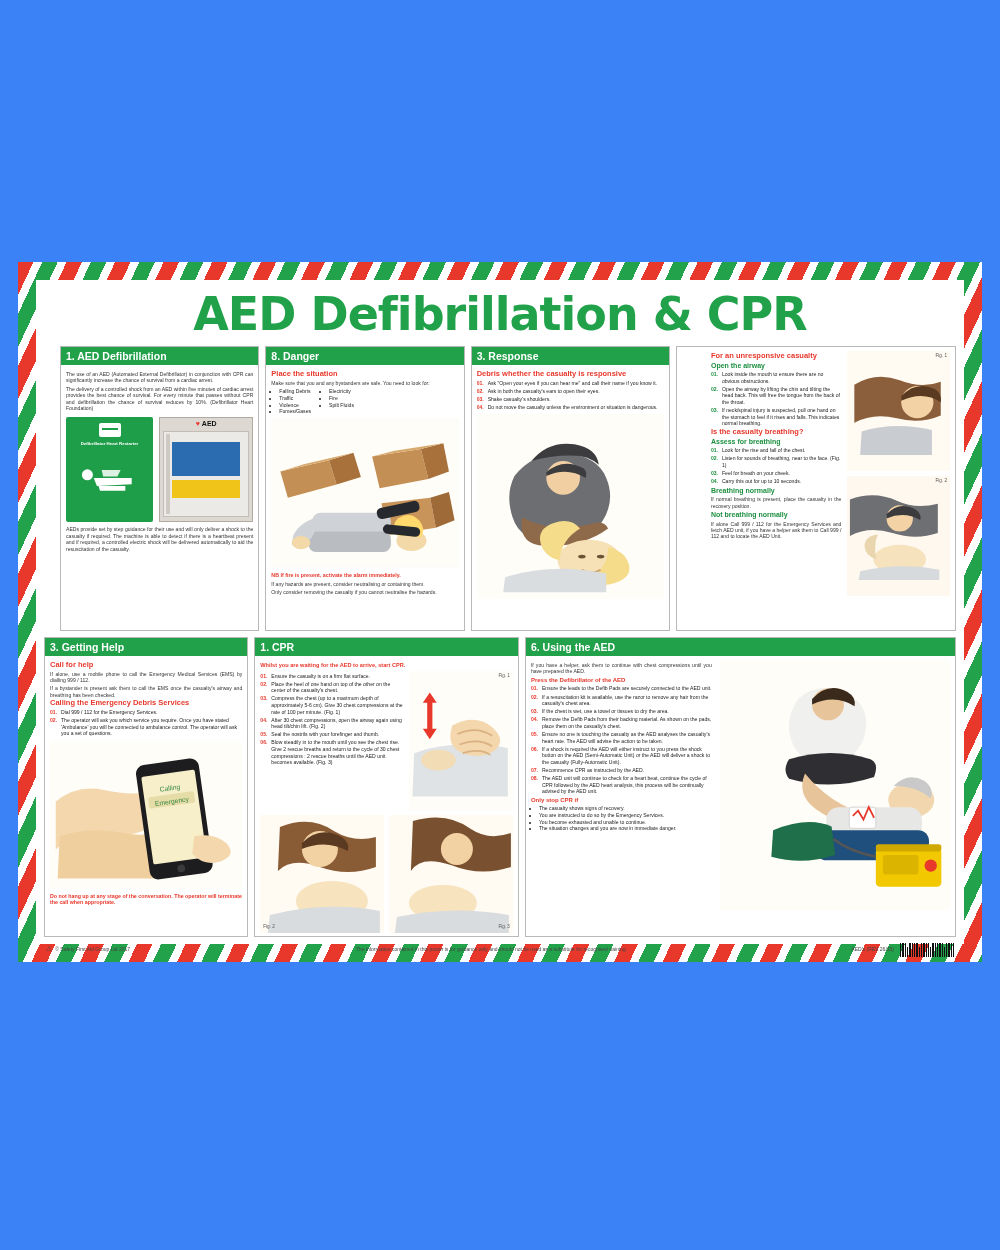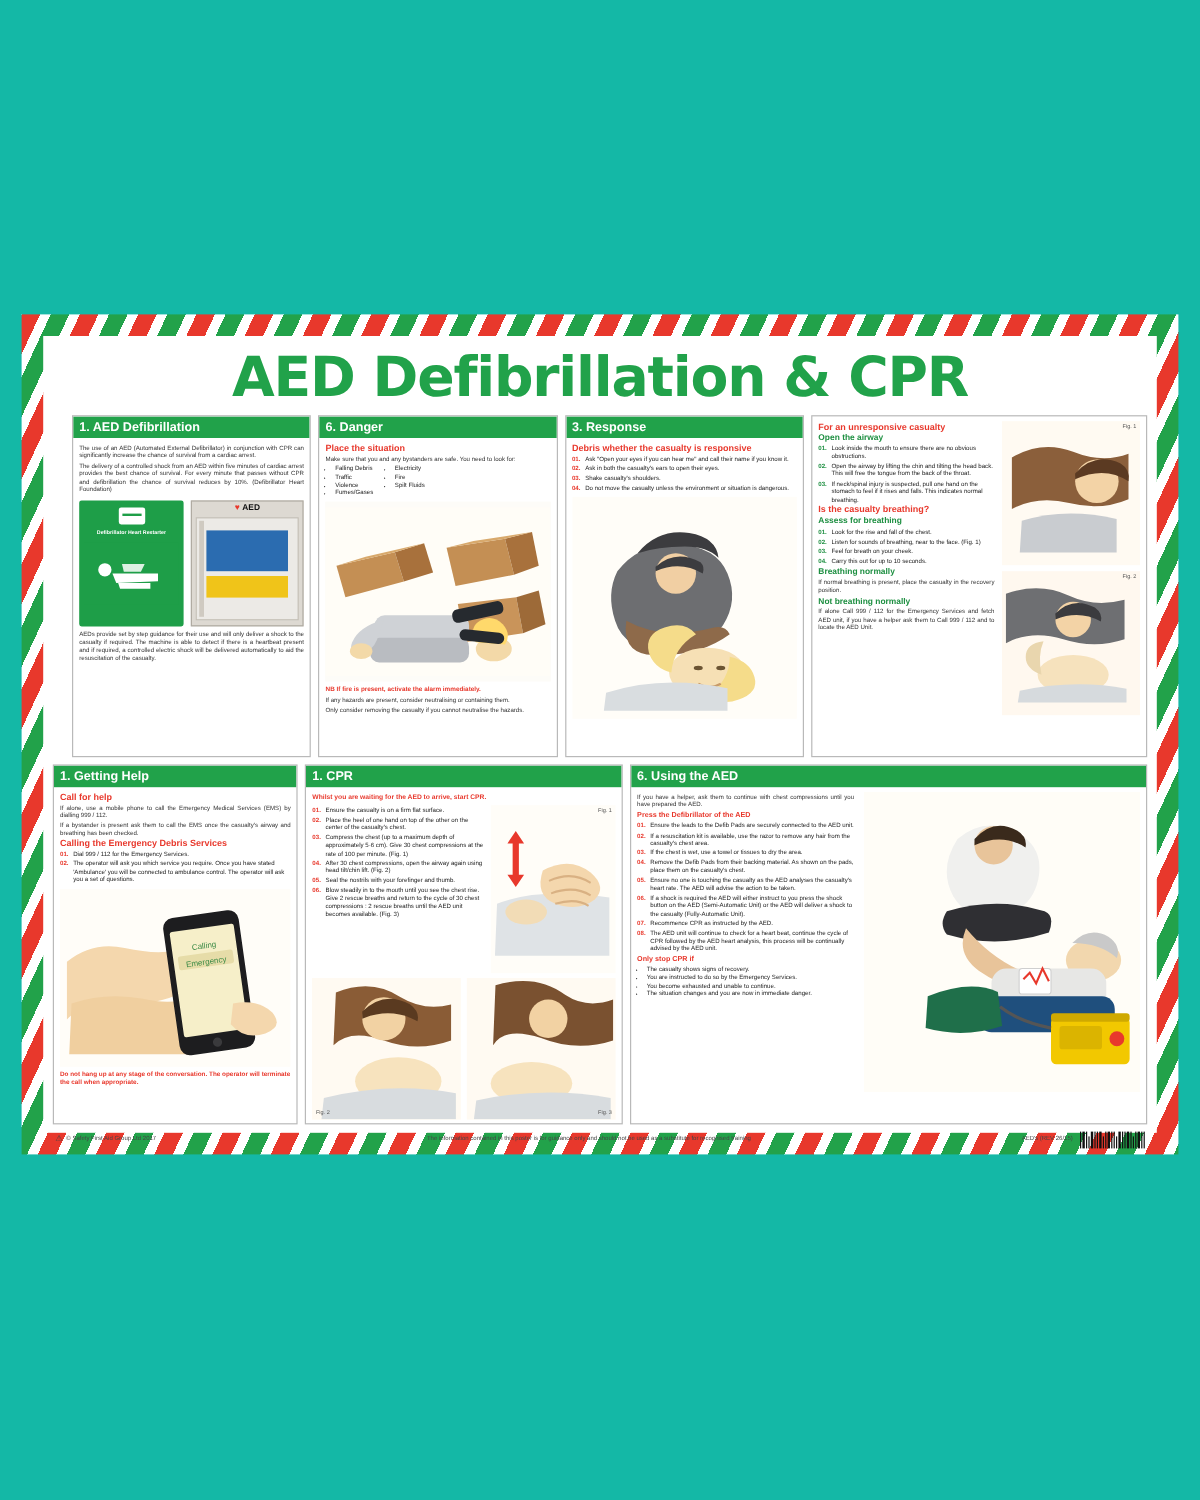--- a/index.html
+++ b/index.html
@@ -1,17 +1,17 @@
 <!DOCTYPE html>
 <html><head>
 <meta charset="utf-8">
 <style>
   html,body{margin:0;padding:0;background:#ffffff;}
   body{width:1000px;height:1250px;font-family:"Liberation Sans",sans-serif;}
-  .page{position:relative;width:1000px;height:1250px;background:#14b8a6;}
+  .page{position:relative;width:1000px;height:1250px;background:#3b82f6;}
 
   
   .poster{
     position:absolute;left:18px;top:262px;width:964px;height:700px;
     background:
       repeating-linear-gradient(115deg,
         #e8382c 0px,#e8382c 14px,
         #ffffff 14px,#ffffff 22px,
         #22a24a 22px,#22a24a 36px,
         #ffffff 36px,#ffffff 44px);
@@ -120,21 +120,21 @@
                   <div style="position:absolute;left:2px;top:2px;width:4px;bottom:2px;background:#cfcac1;"></div>
                 </div>
               </div>
             </div>
 
             <div class="para">AEDs provide set by step guidance for their use and will only deliver a shock to the casualty if required. The machine is able to detect if there is a heartbeat present and if required, a controlled electric shock will be delivered automatically to aid the resuscitation of the casualty.</div>
           </div>
         </div>
 
         <div class="panel w2">
-          <div class="p-head">6. Danger</div>
+          <div class="p-head">8. Danger</div>
           <div class="p-body">
             <div class="sub-red">Place the situation</div>
             <div class="para">Make sure that you and any bystanders are safe. You need to look for:</div>
             <div class="bullets">
               <ul>
                 <li>Falling Debris</li>
                 <li>Traffic</li>
                 <li>Violence</li>
                 <li>Fumes/Gases</li>
               </ul>
@@ -224,21 +224,21 @@
                 </g>
 
                 <path d="M30 168 q50 -16 108 -4 l0 20 l-110 0z" fill="#d9dde0"></path>
               </svg>
             </div>
           </div>
         </div>
 
         <div class="panel w4">
           <div class="p-body" style="display:flex;gap:6px;">
-            <div style="width:56%;">
+            <div style="width:56%;margin-left:29px;">
               <div class="sub-red">For an unresponsive casualty</div>
               <div class="sub-green">Open the airway</div>
               <ol class="num">
                 <li>
                     <span class="n grn">01.</span>
                     <span>Look inside the mouth to ensure there are no obvious obstructions.</span>
                   </li>
                 <li>
                     <span class="n grn">02.</span>
                     <span>Open the airway by lifting the chin and tilting the head back. This will free the tongue from the back of the throat.</span>
@@ -298,21 +298,21 @@
                 <div class="imgcap" style="right:3px;top:2px;">Fig. 2</div>
               </div>
             </div>
           </div>
         </div>
       </div>
 
       <div class="row row2">
 
         <div class="panel w5">
-          <div class="p-head">1. Getting Help</div>
+          <div class="p-head">3. Getting Help</div>
           <div class="p-body">
             <div class="sub-red">Call for help</div>
             <div class="para">If alone, use a mobile phone to call the Emergency Medical Services (EMS) by dialling 999 / 112.</div>
             <div class="para">If a bystander is present ask them to call the EMS once the casualty's airway and breathing has been checked.</div>
             <div class="sub-red">Calling the Emergency Debris Services</div>
             <ol class="num">
               <li>
                   <span class="n">01.</span>
                   <span>Dial 999 / 112 for the Emergency Services.</span>
                 </li>

